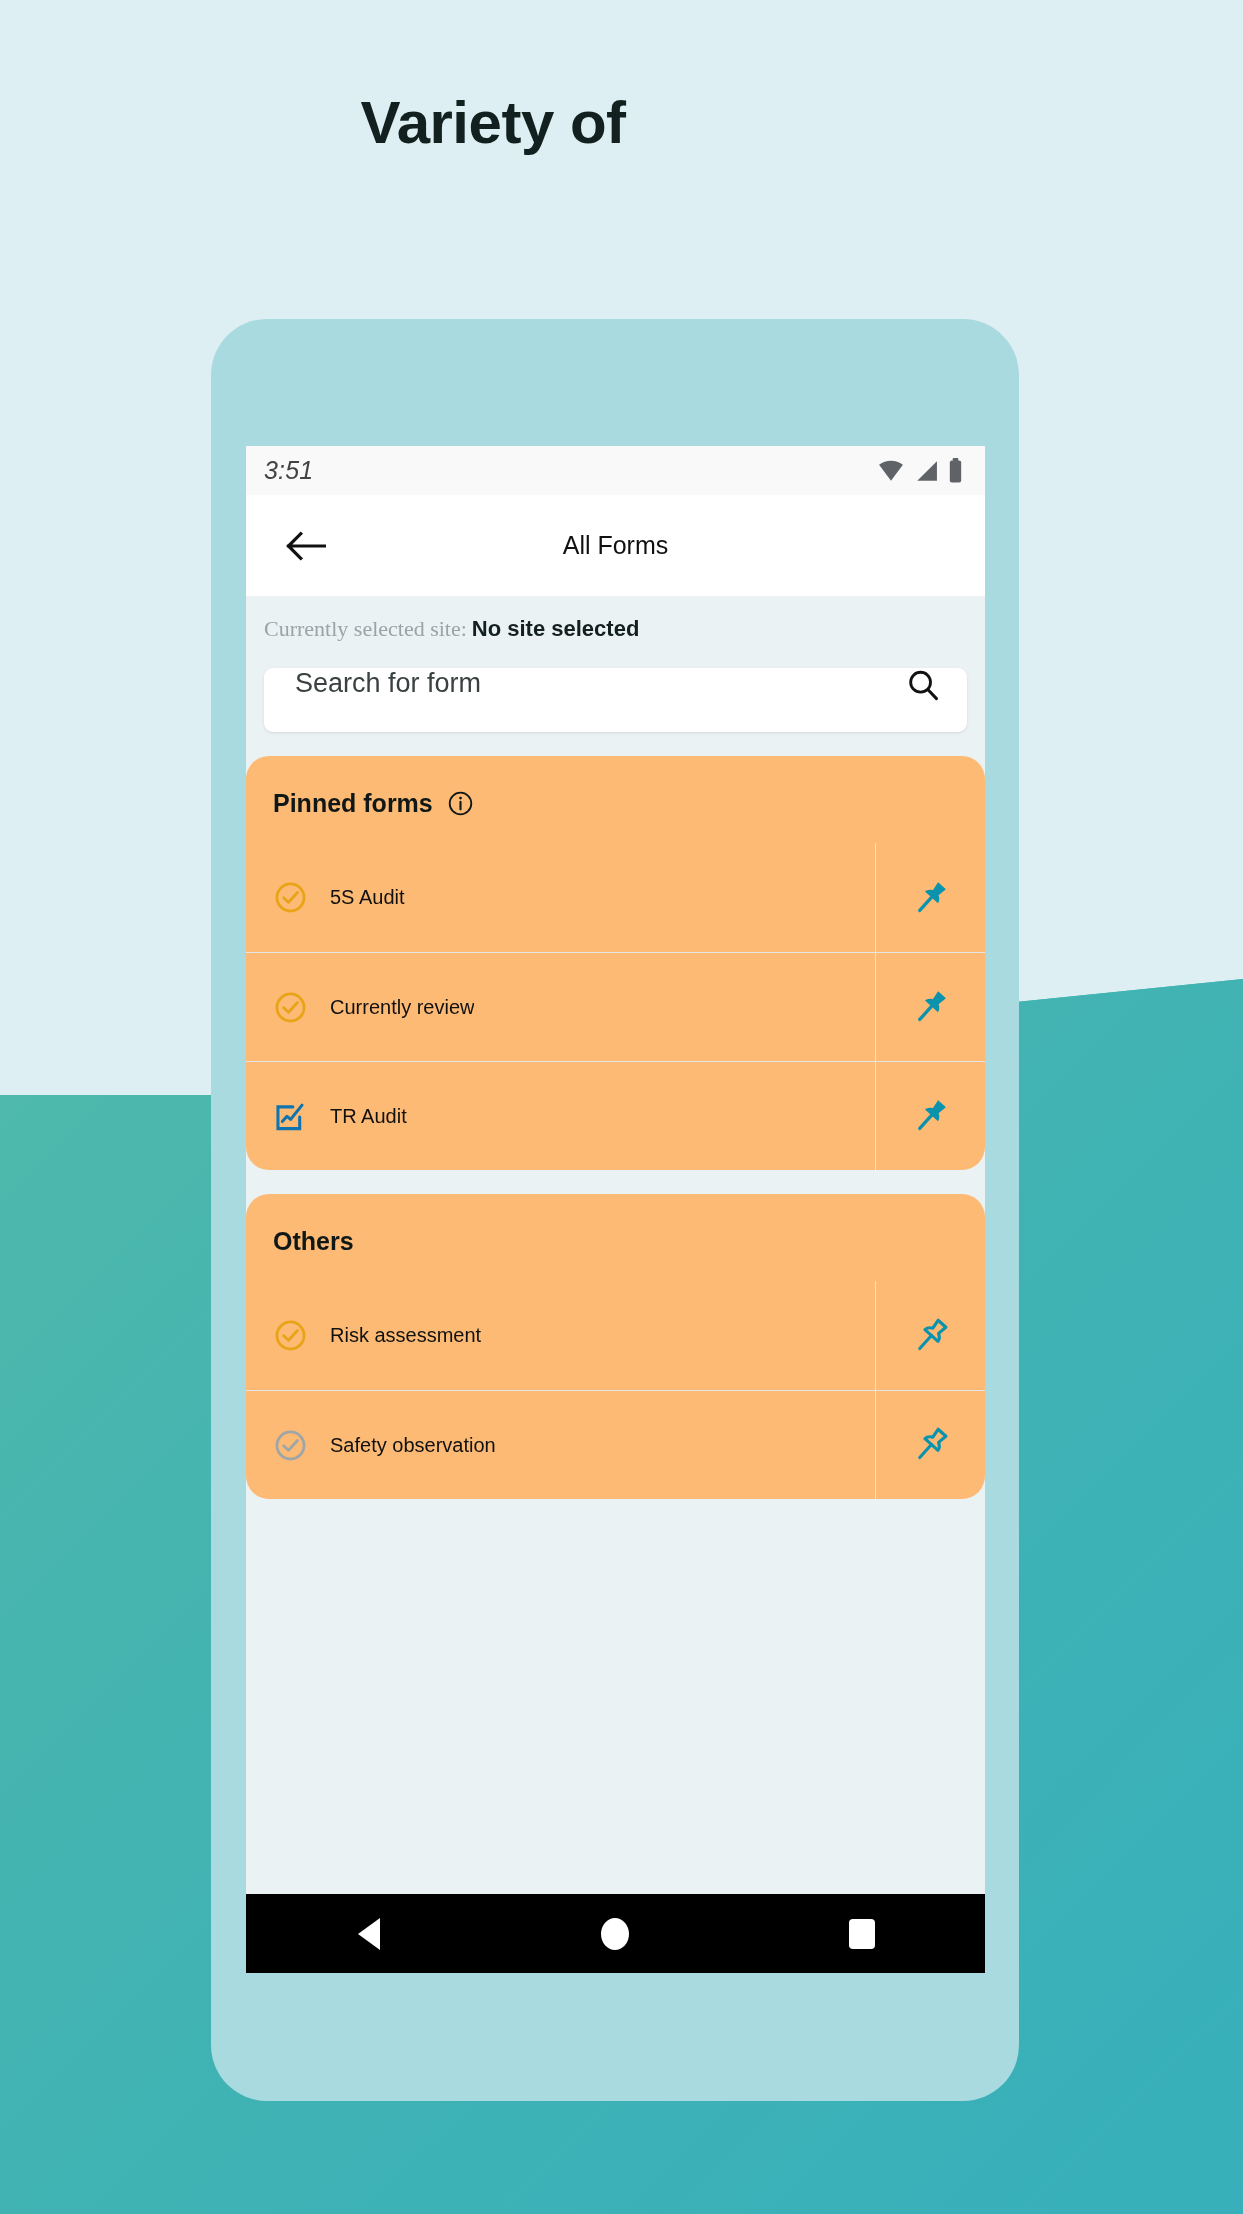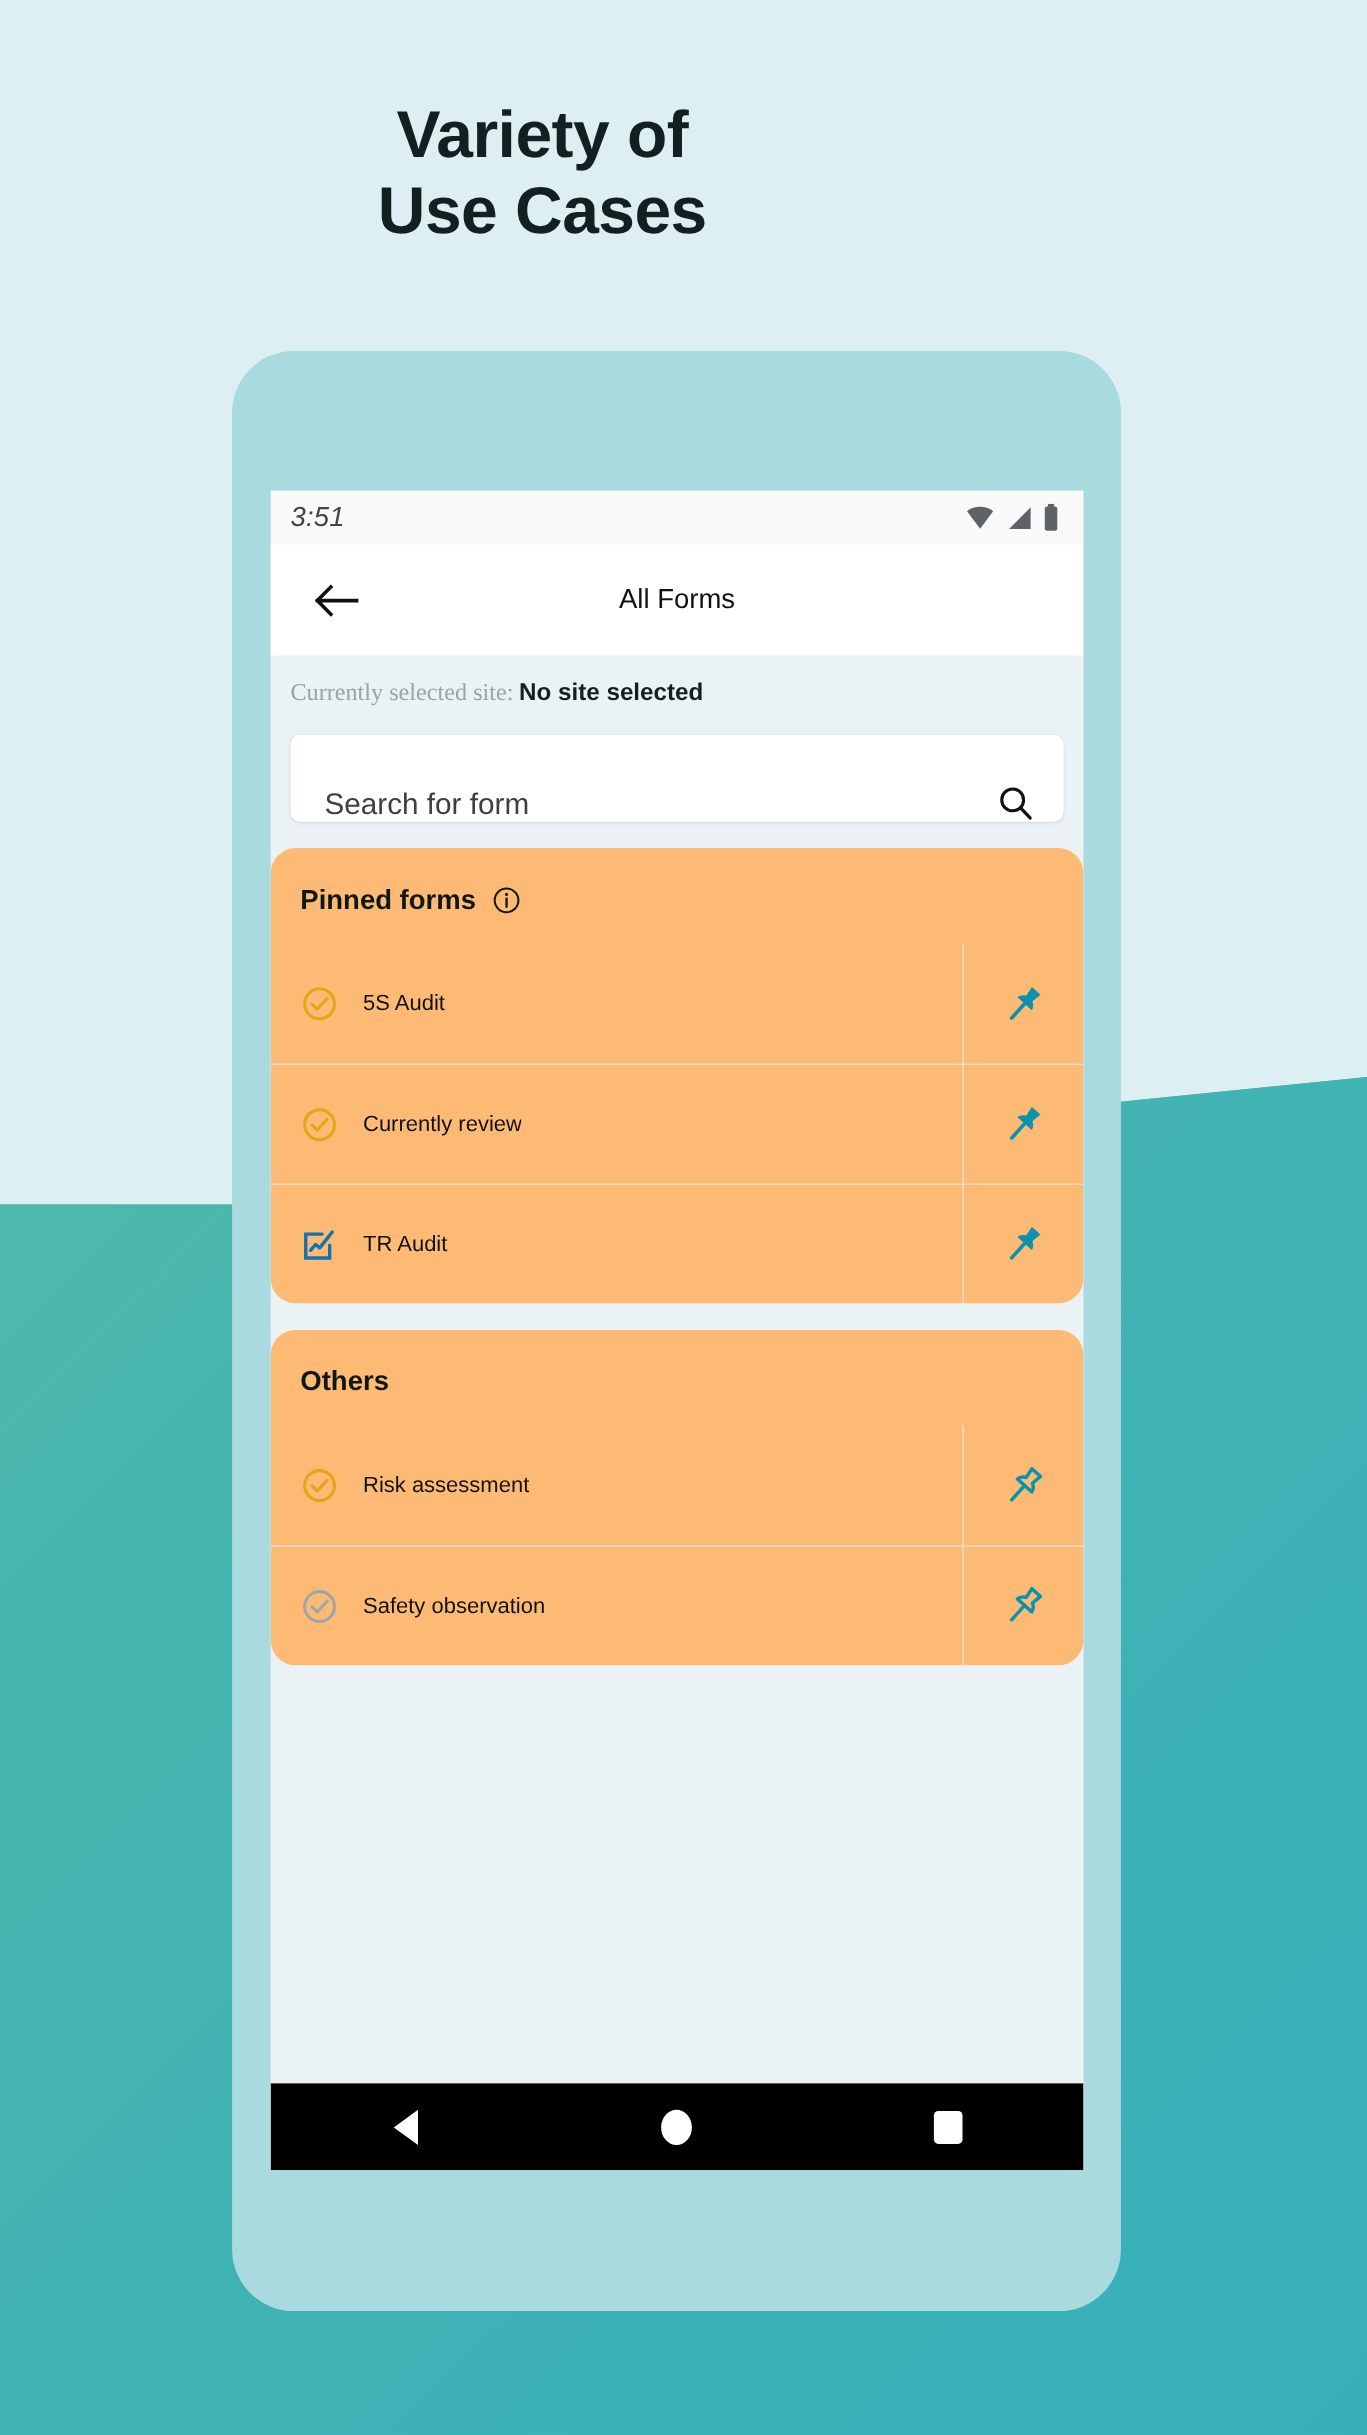--- a/index.html
+++ b/index.html
@@ -120,23 +120,23 @@
 
   
   #search-wrap {
     background: #eaf2f3;
     padding: 16px 18px 24px 18px;
     flex: none;
   }
   #search-box {
     background: #ffffff;
     border-radius: 9px;
-    height: 79px;
-    display: flex;
-    align-items: flex-end;
+    height: 64px;
+    display: flex;
+    align-items: flex-start;
     padding: 0 27px 0 31px;
     box-shadow: 0 1px 3px rgba(0,0,0,.10);
     cursor: text;
   }
   #search-input {
     flex: 1;
     border: none;
     outline: none;
     font-family: "Liberation Sans", sans-serif;
     font-size: 27px;
@@ -239,21 +239,20 @@
     <linearGradient id="wavegrad" x1="0" y1="0" x2="1" y2="1">
       <stop offset="0" stop-color="#4fb9ab" stop-opacity="1"></stop>
       <stop offset="0.55" stop-color="#3fb2b4" stop-opacity="1"></stop>
       <stop offset="1" stop-color="#37b0bb" stop-opacity="1"></stop>
     </linearGradient>
   </defs>
 </svg>
 
 <div id="headline">
   <span class="ln">Variety of</span>
-  <span class="ln">Use Cases</span>
 </div>
 
 <div id="phone-frame">
   <div id="phone-screen">
 
     <div id="status-bar">
       <div id="status-time">3:51</div>
       <div id="status-icons">
         <svg width="26" height="22" viewBox="0 0 24 20">
           <path d="M12 19 L23 4.2 A18 18 0 0 0 1 4.2 Z" fill="#5f6368"></path>

